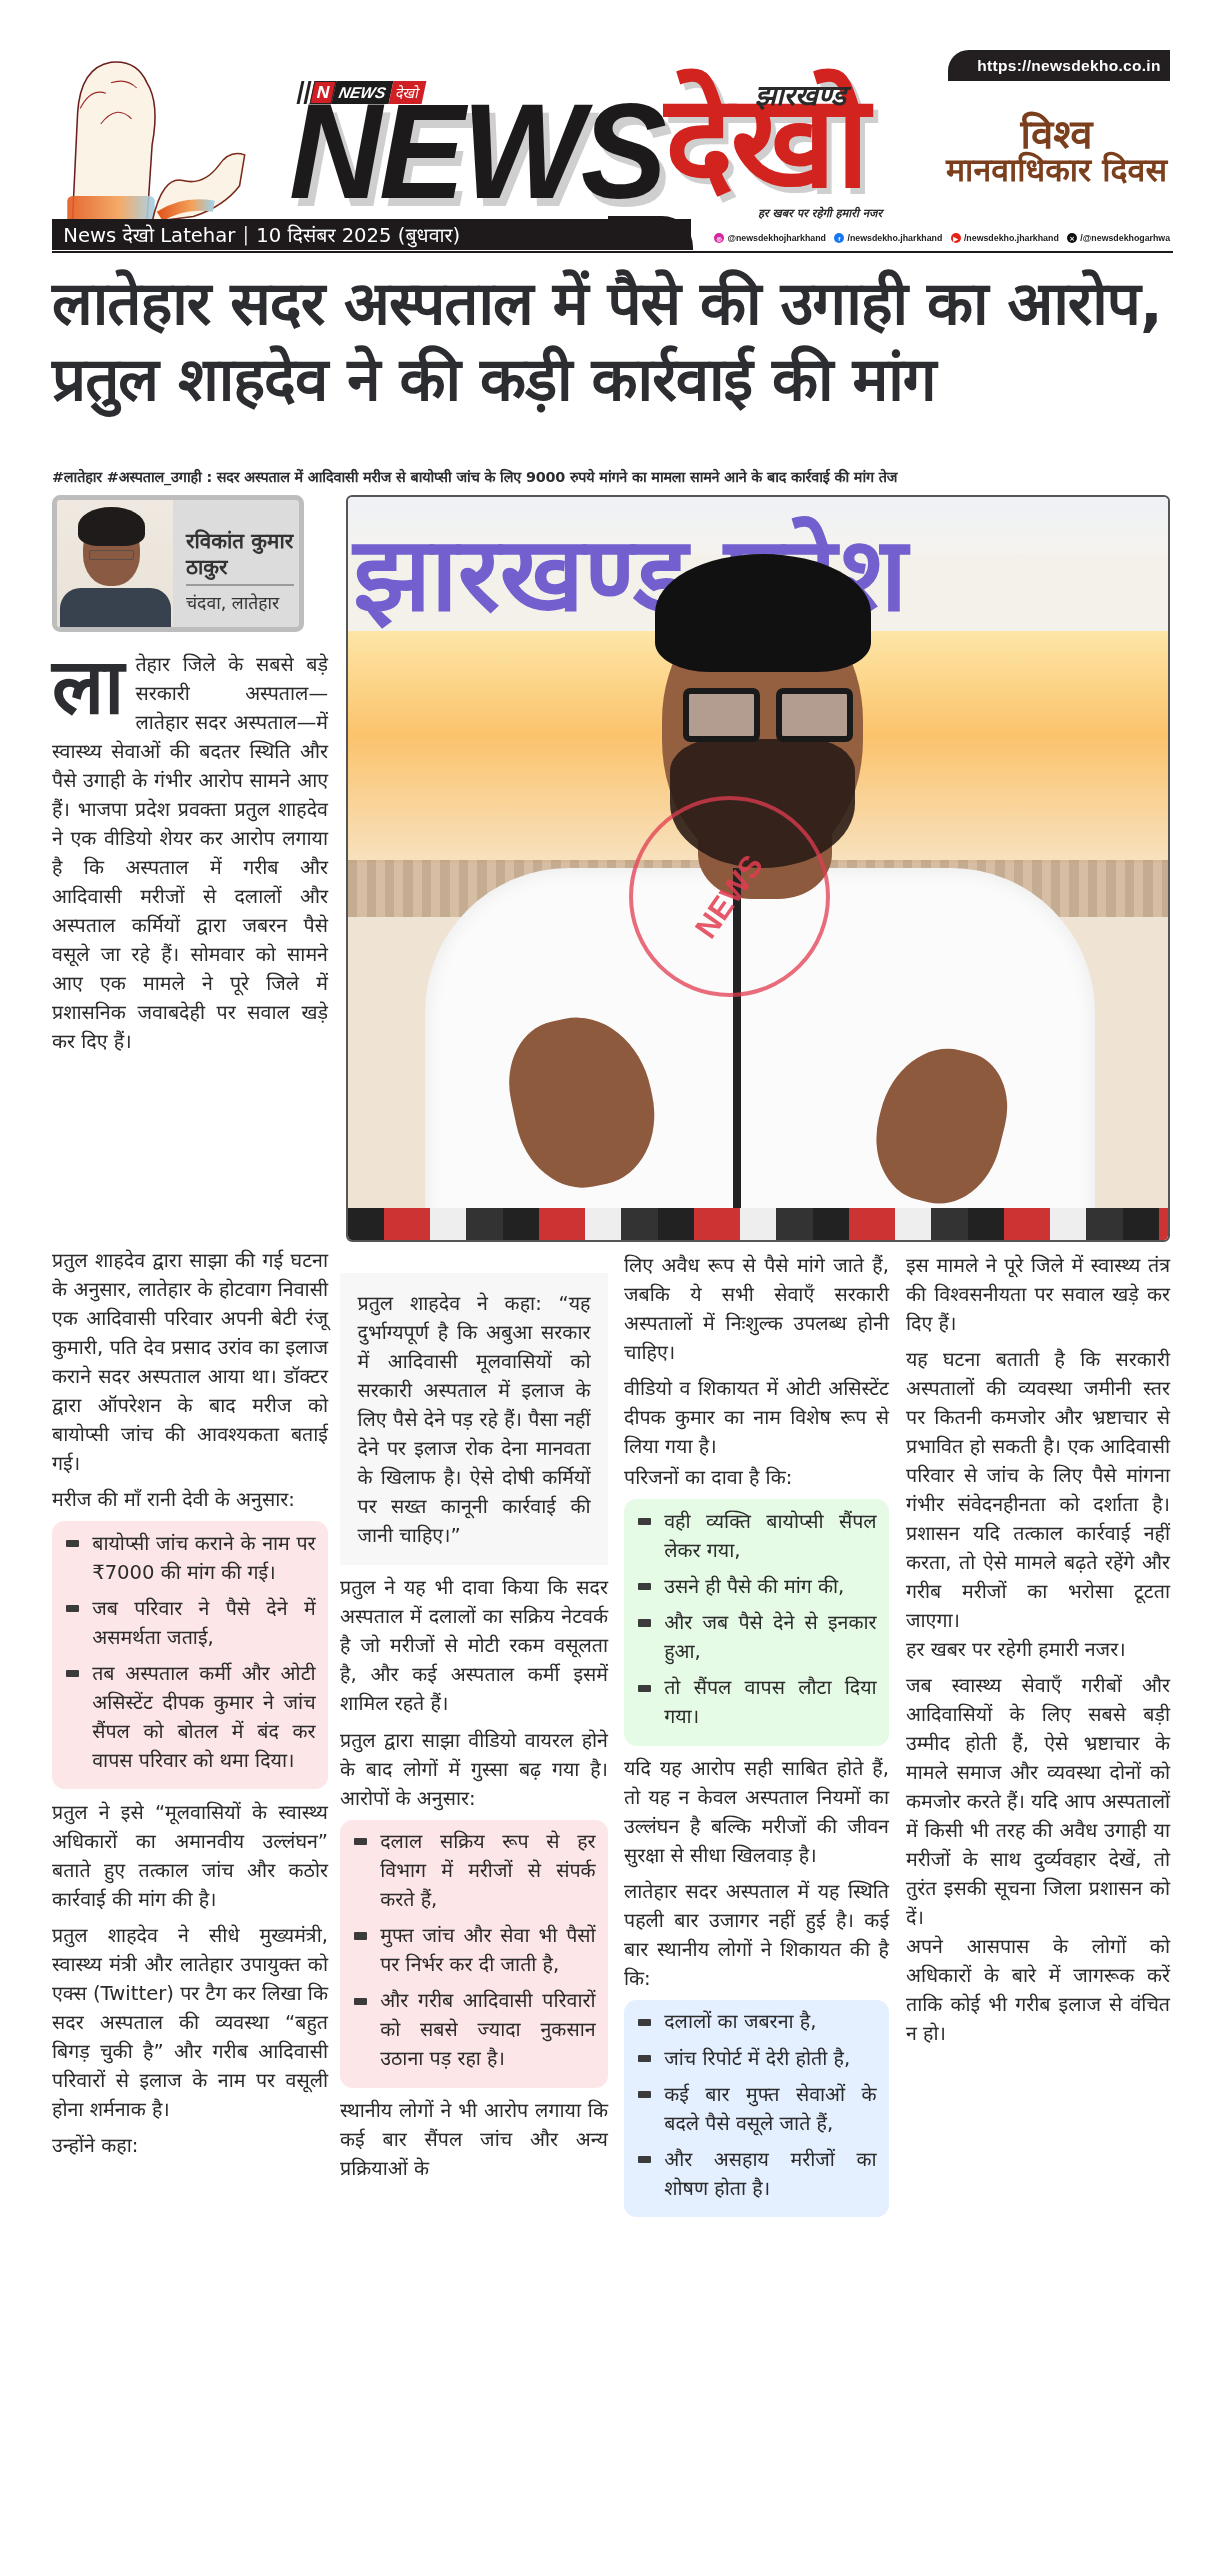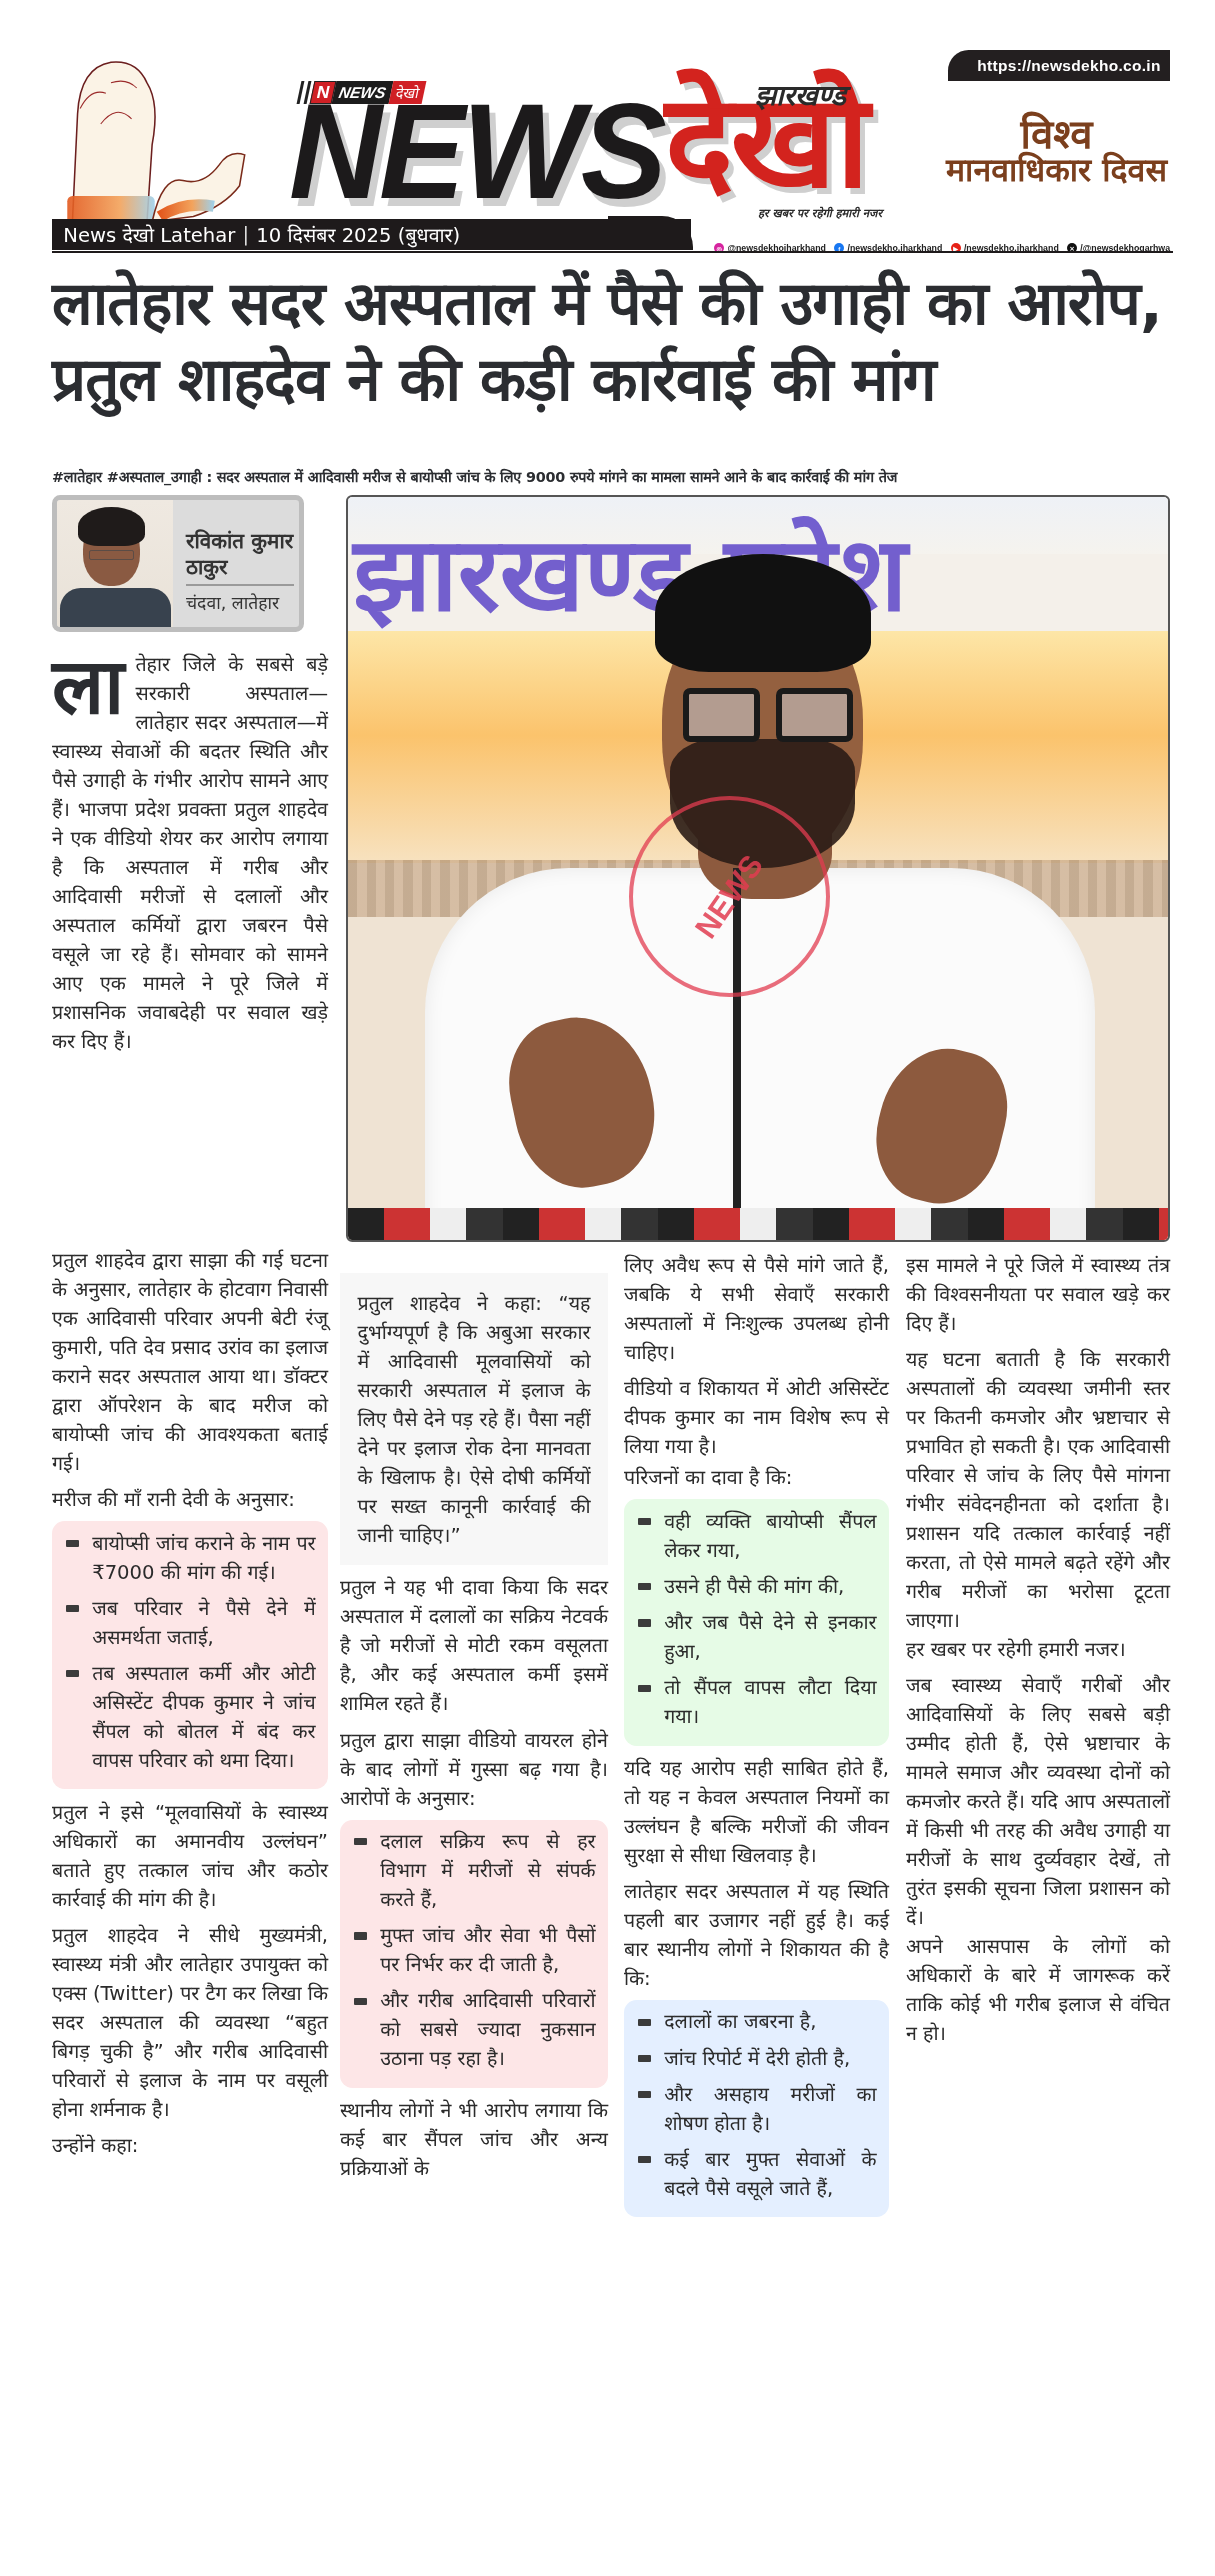--- a/index.html
+++ b/index.html
@@ -18,21 +18,21 @@
   .big-news { position: absolute; left: 289px; top: 100px; font-family: "Liberation Sans", sans-serif; font-weight: bold; font-style: italic; font-size: 129px; line-height: 103px; color: #1c1a1b; letter-spacing: -3.1px; text-shadow: 6.2px 7.2px 0 #cfcfcf; transform: scaleY(1.05); }
   .big-dekho { position: absolute; left: 665px; top: 77px; font-weight: bold; font-size: 129px; line-height: 129px; color: #d3231e; text-shadow: 5.2px 6.2px 0 #cfcfcf; letter-spacing: -3.1px; }
   .jharkhand { position: absolute; left: 755px; top: 75px; font-size: 28px; font-weight: bold; color: #2a2a2a; font-style: italic; }
   .tagline { position: absolute; left: 758px; top: 205px; font-size: 11.3px; color: #2a2a2a; font-style: italic; font-weight: bold; }
   .event-title { position: absolute; left: 938px; top: 116px; width: 237px; text-align: center; color: #7b3f1d; font-weight: bold; }
   .event-title .l1 { font-size: 40px; line-height: 36px; }
   .event-title .l2 { font-size: 32px; line-height: 36px; }
   .dateline { position: absolute; left: 52px; top: 219px; width: 639px; height: 31px; background: #1e1a1b; color: #fff; font-size: 19.6px; display: flex; align-items: center; padding-left: 11.3px; }
   .dateline .sep { margin: 0 7.2px; color: #ddd; }
   .black-tail { position: absolute; left: 608px; top: 216px; width: 85px; height: 34px; background: #1e1a1b; border-radius: 0 31px 0 0; }
-  .socials { position: absolute; left: 714px; top: 243px; display: flex; align-items: flex-start; gap: 4.1px; font-family: "Liberation Sans", sans-serif; font-weight: bold; font-size: 8.8px; color: #222; }
+  .socials { position: absolute; left: 714px; top: 233px; display: flex; align-items: flex-start; gap: 4.1px; font-family: "Liberation Sans", sans-serif; font-weight: bold; font-size: 8.8px; color: #222; }
   .socials .s { display: flex; align-items: center; gap: 3.1px; margin-right: 4.1px; }
   .socials .ic { width: 10.3px; height: 10.3px; border-radius: 50%; display: inline-flex; align-items: center; justify-content: center; color: #fff; font-size: 6.2px; }
   .rule-under { position: absolute; left: 52px; top: 251px; width: 1121px; height: 1.5px; background: #1e1a1b; }
 
   
   .headline { position: absolute; left: 52px; top: 265px; width: 1123px; font-weight: bold; font-size: 60px; line-height: 76px; color: #2b2d31; letter-spacing: -1px; }
   .subhead { position: absolute; left: 52px; top: 467px; width: 1133px; font-size: 14.4px; font-weight: bold; color: #2b2d31; white-space: nowrap; letter-spacing: -0.2px; }
 
   
   .author { position: absolute; left: 52px; top: 495px; width: 252px; height: 137px; border: 5.2px solid #bdbdbd; border-radius: 8.2px; background: #dcdcdc; overflow: hidden; display: flex; }
@@ -240,22 +240,22 @@
       <li><span class="bullet"></span><span>और जब पैसे देने से इनकार हुआ,</span></li>
       <li><span class="bullet"></span><span>तो सैंपल वापस लौटा दिया गया।</span></li>
     </ul>
   </div>
   <p>यदि यह आरोप सही साबित होते हैं, तो यह न केवल अस्पताल नियमों का उल्लंघन है बल्कि मरीजों की जीवन सुरक्षा से सीधा खिलवाड़ है।</p>
   <p>लातेहार सदर अस्पताल में यह स्थिति पहली बार उजागर नहीं हुई है। कई बार स्थानीय लोगों ने शिकायत की है कि:</p>
   <div class="box blue">
     <ul>
       <li><span class="bullet"></span><span>दलालों का जबरना है,</span></li>
       <li><span class="bullet"></span><span>जांच रिपोर्ट में देरी होती है,</span></li>
+      <li><span class="bullet"></span><span>कई बार मुफ्त सेवाओं के बदले पैसे वसूले जाते हैं,</span></li>
       <li><span class="bullet"></span><span>और असहाय मरीजों का शोषण होता है।</span></li>
-      <li><span class="bullet"></span><span>कई बार मुफ्त सेवाओं के बदले पैसे वसूले जाते हैं,</span></li>
     </ul>
   </div>
 </div>
 
 <div class="col col4 txt">
   <p>इस मामले ने पूरे जिले में स्वास्थ्य तंत्र की विश्वसनीयता पर सवाल खड़े कर दिए हैं।</p>
   <p style="margin-bottom:0">यह घटना बताती है कि सरकारी अस्पतालों की व्यवस्था जमीनी स्तर पर कितनी कमजोर और भ्रष्टाचार से प्रभावित हो सकती है। एक आदिवासी परिवार से जांच के लिए पैसे मांगना गंभीर संवेदनहीनता को दर्शाता है। प्रशासन यदि तत्काल कार्रवाई नहीं करता, तो ऐसे मामले बढ़ते रहेंगे और गरीब मरीजों का भरोसा टूटता जाएगा।</p>
   <p>हर खबर पर रहेगी हमारी नजर।</p>
   <p style="margin-bottom:0">जब स्वास्थ्य सेवाएँ गरीबों और आदिवासियों के लिए सबसे बड़ी उम्मीद होती हैं, ऐसे भ्रष्टाचार के मामले समाज और व्यवस्था दोनों को कमजोर करते हैं। यदि आप अस्पतालों में किसी भी तरह की अवैध उगाही या मरीजों के साथ दुर्व्यवहार देखें, तो तुरंत इसकी सूचना जिला प्रशासन को दें।</p>
   <p style="margin-bottom:0">अपने आसपास के लोगों को अधिकारों के बारे में जागरूक करें ताकि कोई भी गरीब इलाज से वंचित न हो।</p>

